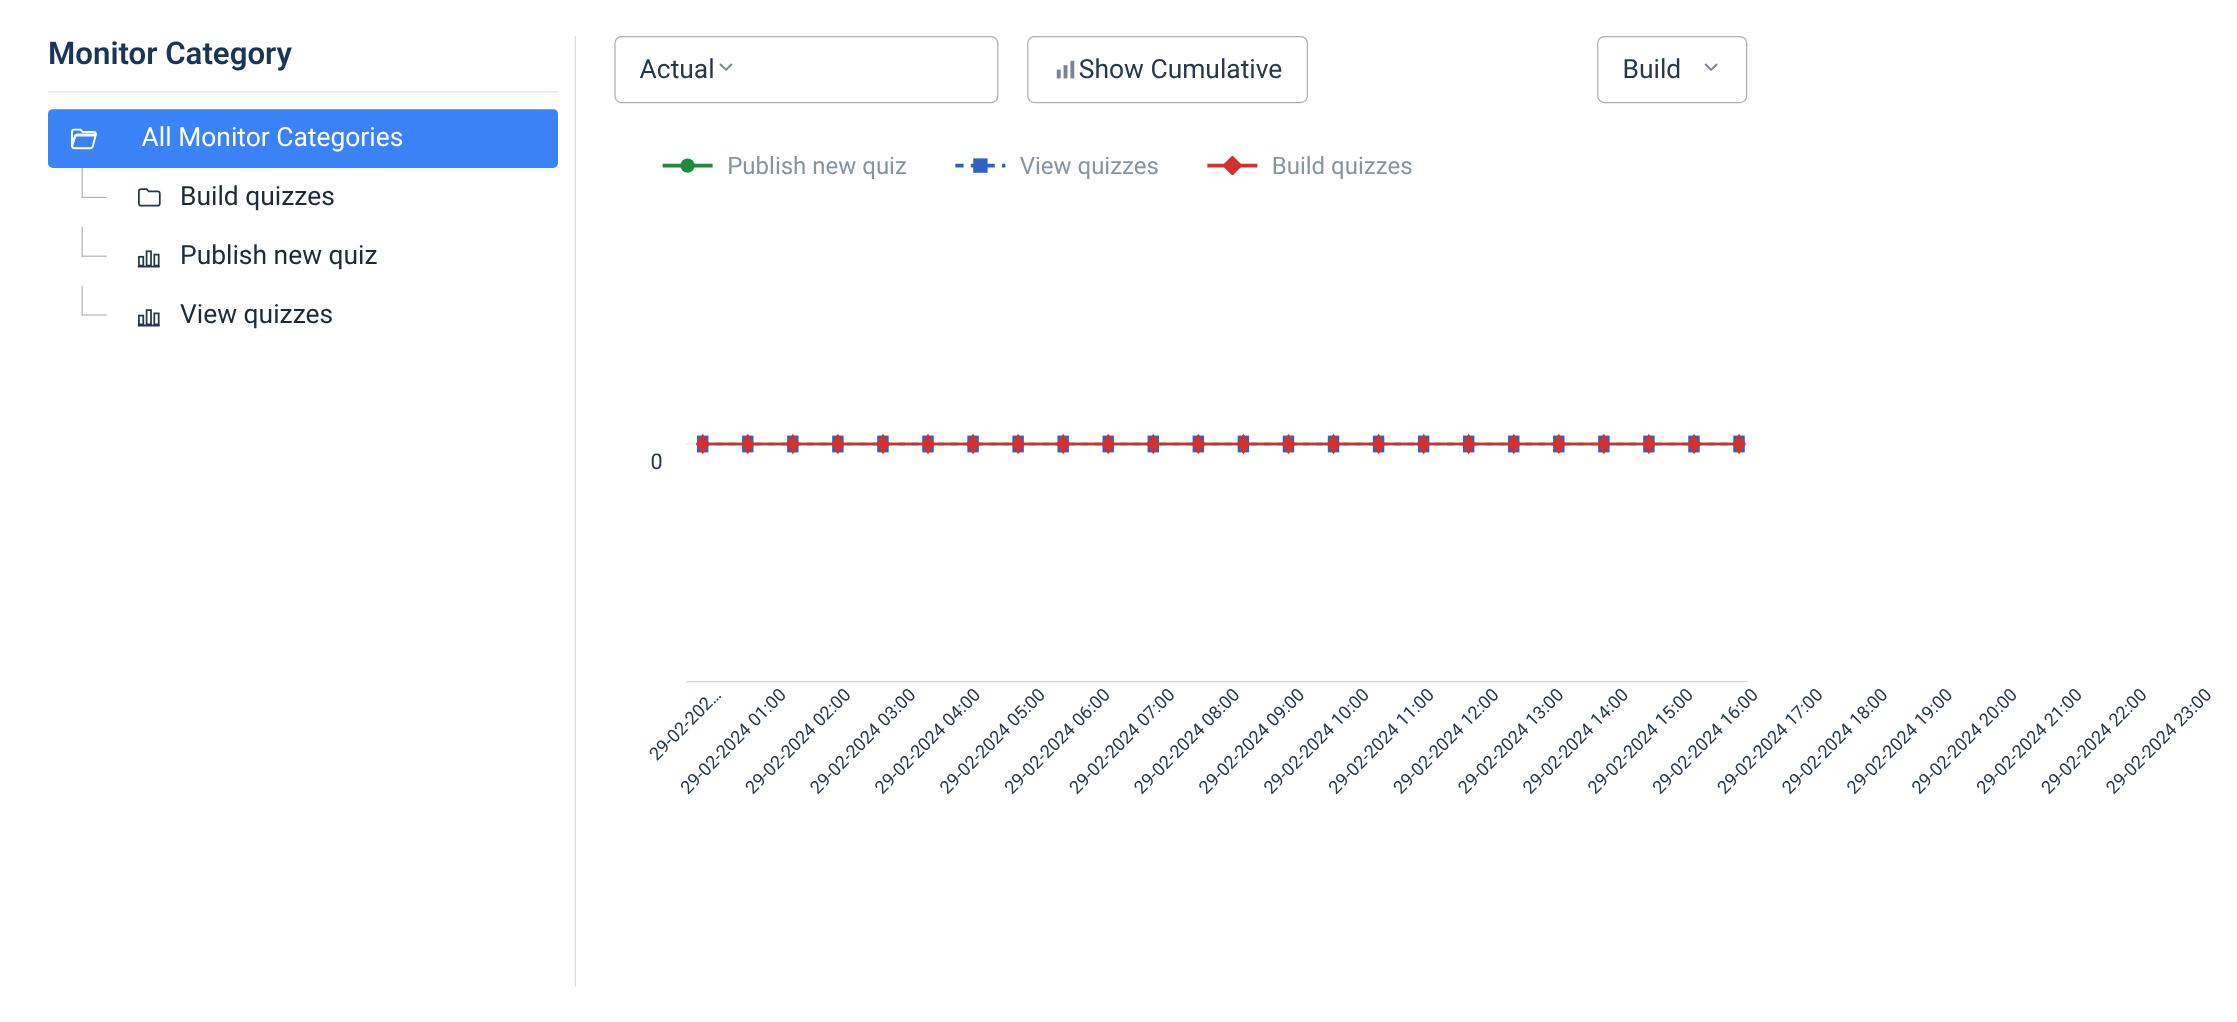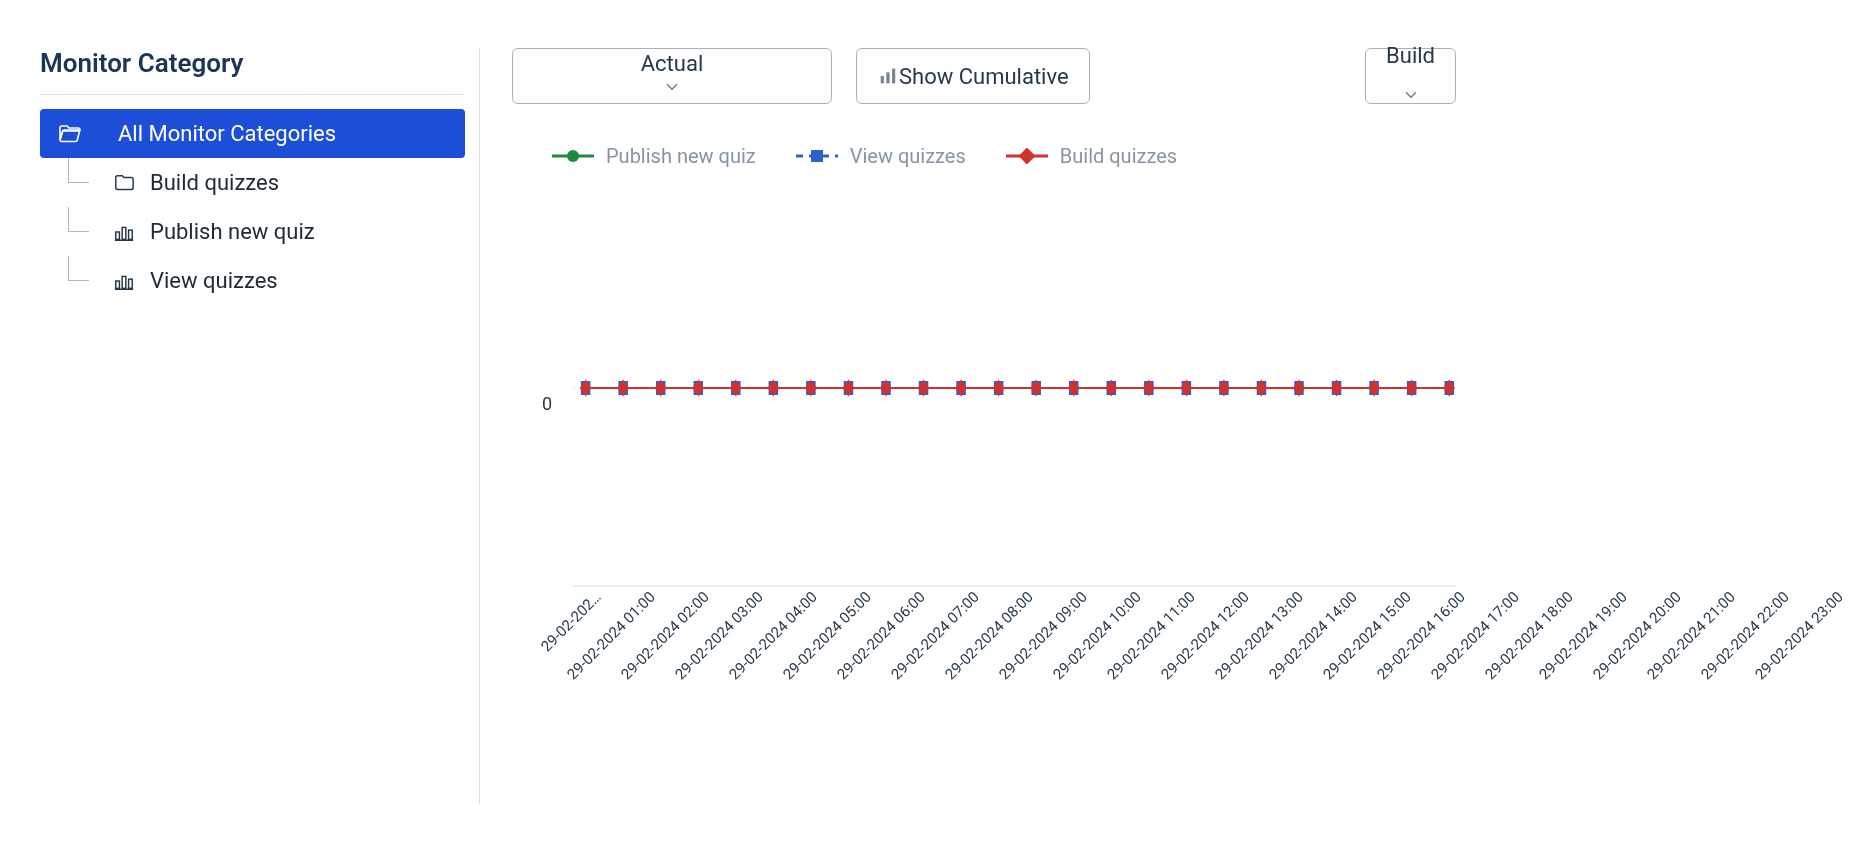--- a/index.html
+++ b/index.html
@@ -1,33 +1,33 @@
 <!DOCTYPE html>
 <html><head>
 <meta charset="utf-8">
 <style>
   * { box-sizing: border-box; }
   html, body { margin:0; padding:0; background:#fff; font-family:-apple-system,BlinkMacSystemFont,"Segoe UI",Roboto,Helvetica,Arial,sans-serif; color:#273849; }
-  .page { display:flex; width:1476px; height:852px; position:relative; padding:48px 20px; }
+  .page { display:flex; width:1476px; height:852px; position:relative; padding:30px 20px; }
   .sidebar { width:460px; padding:0 14px 0 20px; border-right:1px solid #d9dde1; }
   .side-title { font-size:26px; font-weight:600; color:#1b3556; padding-bottom:16px; border-bottom:1px solid #e0e4e8; margin-bottom:14px;}
   .tree { list-style:none; margin:0; padding:0;}
   .tree li { display:flex; align-items:center; gap:14px; padding:12px 18px; font-size:22px; color:#1e2a36; cursor:pointer; position:relative;}
-  .tree li.active { background:#1d4ed8; color:#fff; border-radius:4px;gap:36px;}
+  .tree li.active { background:#3b82f6; color:#fff; border-radius:4px;gap:36px;}
   .tree li .tree-icon { display:inline-flex; width:24px; height:24px; align-items:center; justify-content:center;}
   .tree li.child { margin-left:50px; padding-left:22px;}
   .tree li.child::before { content:""; position:absolute; left:-22px; top:0; bottom:50%; width:20px; border-left:1px solid #b0b6bc; border-bottom:1px solid #b0b6bc; }
   .tree li.child.last::before { top:0; bottom:50%; }
 
   .main { flex:1; padding:0 0 0 32px; display:flex; flex-direction:column;}
   .main-title { font-size:26px; font-weight:600; color:#1b3556; display:flex; align-items:center; gap:10px; margin-bottom:24px;}
   .info-icon { display:inline-flex; width:22px; height:22px; border:2px solid #1b3556; border-radius:50%; align-items:center; justify-content:center; font-size:14px; font-weight:700; font-style:italic; font-family:Georgia,serif;}
   .toolbar { display:flex; align-items:center; gap:24px; margin-bottom:40px;}
   .select, .btn { height:56px; border:1px solid #a9b0b8; border-radius:6px; background:#fff; display:flex; align-items:center; padding:0 20px; font-size:22px; color:#273849; cursor:pointer;}
-  .select { width:320px; justify-content:center;flex-direction:column;}
+  .select { width:320px; justify-content:flex-start;}
   .chev { display:inline-block; }
   .btn { }
   .btn .bars-icon { display:inline-flex;}
   .spacer { flex:1; }
   .export { margin-left:auto; }
 
   .chart-wrap { flex:1; position:relative; }
   .legend { display:flex; gap:40px; align-items:center; margin-left:40px; margin-bottom:20px; flex-wrap:wrap; font-size:20px; color:#8795a3;}
   .legend .entry { display:flex; align-items:center; gap:12px;}
   .plot { position:relative; margin-left:30px; height:430px; }

